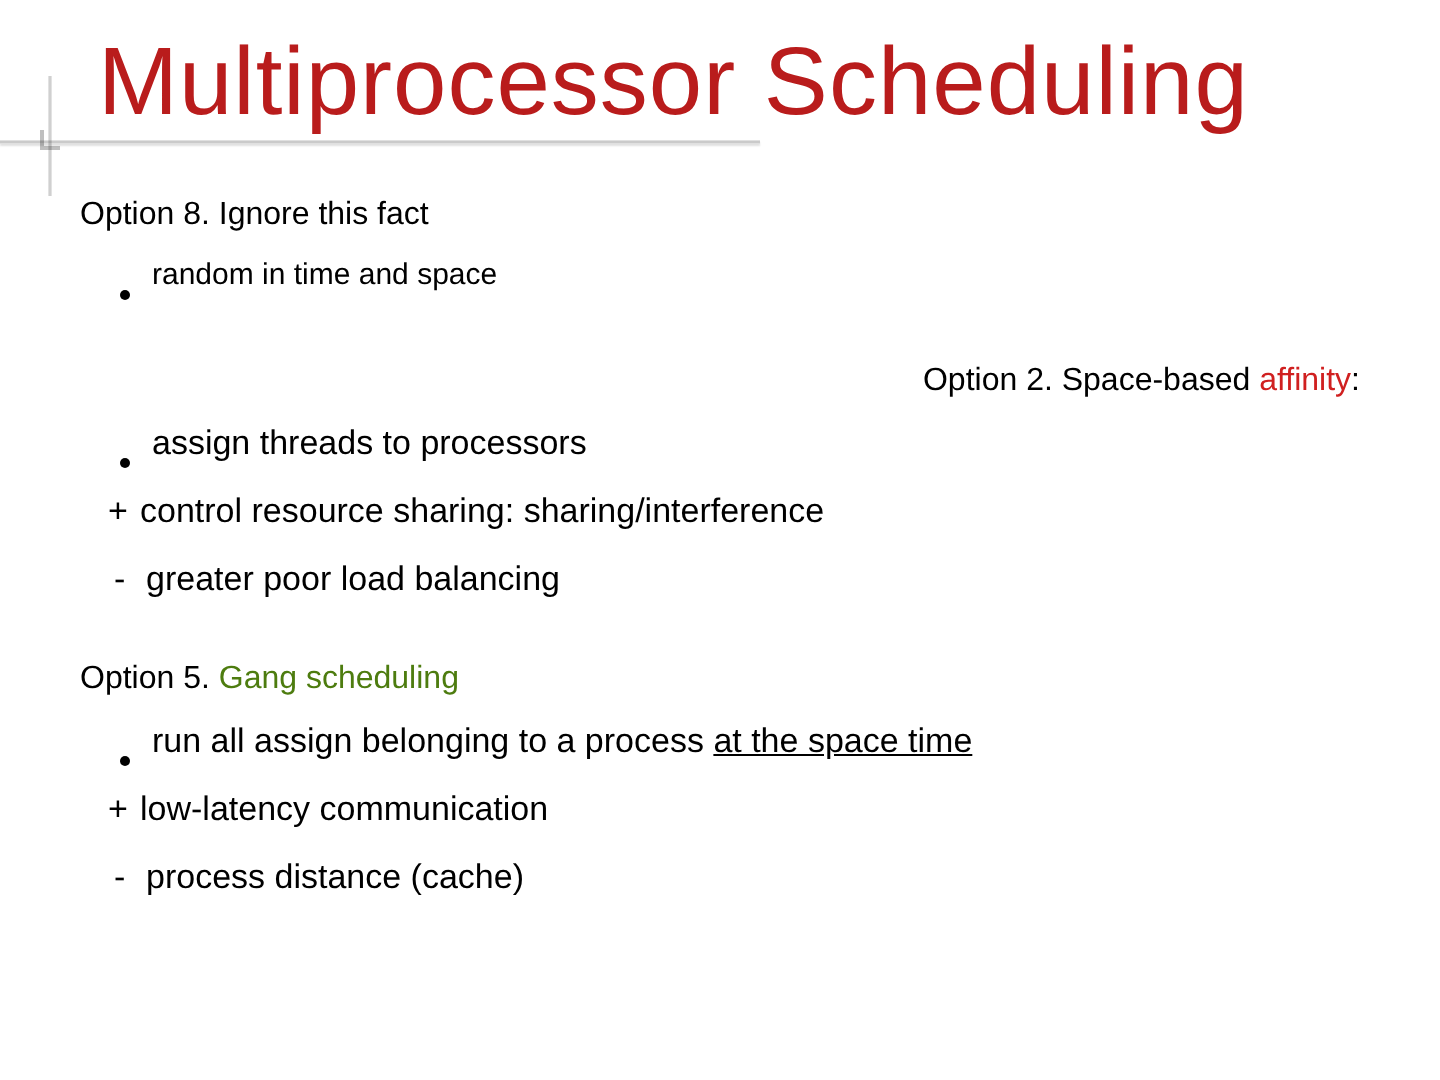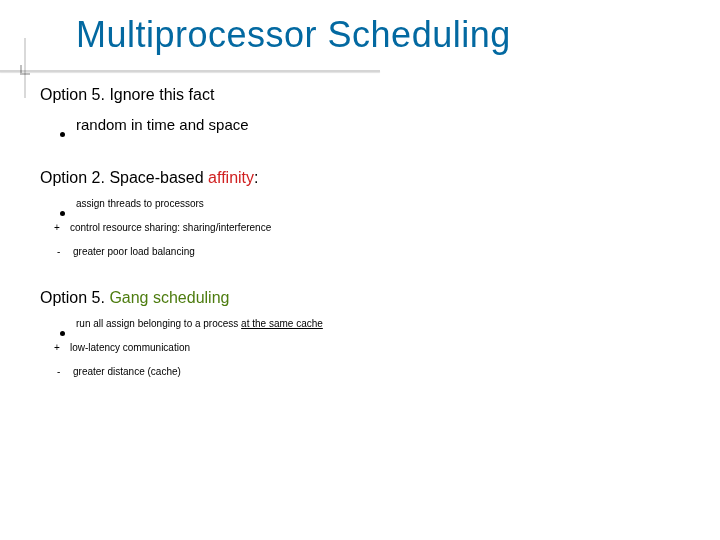--- a/index.html
+++ b/index.html
@@ -11,24 +11,24 @@
       position: relative;
       overflow: hidden;
     }
     .slide {
       width: 100%;
       height: 100%;
       padding: 14px 40px 20px 40px;
       position: relative;
     }
     .title {
-      font-size: 36px;
-      color: #0369a1;
+      font-size: 48px;
+      color: #b91c1c;
       font-weight: normal;
-      margin-left: 36px;
+      margin-left: 9px;
       margin-bottom: 6px;
       letter-spacing: 0.5px;
     }
     .hr-line {
       position: absolute;
       left: 0;
       top: 70px;
       width: 380px;
       height: 2px;
       background: linear-gradient(to bottom, rgba(0,0,0,0.08), rgba(0,0,0,0.25), rgba(0,0,0,0.08));
@@ -94,42 +94,42 @@
       background: #000;
       border-radius: 50%;
     }
     .sub-list .text {
       flex: 1;
       line-height: 1.4;
     }
     .underline { text-decoration: underline; }
     .first-block { margin-top: 30px; }
     .smaller .row .text,
-    .smaller .row .marker { font-size: 10px; }
+    .smaller .row .marker { font-size: 17px; }
   </style>
 </head>
 <body>
 
 <div class="slide">
   <div class="vline"></div>
   <div class="tick"></div>
   <h1 class="title">Multiprocessor Scheduling</h1>
   <div class="hr-line"></div>
 
   <div class="content">
 
-    <div class="option-heading first-block">Option 5. Ignore this fact</div>
+    <div class="option-heading first-block">Option 8. Ignore this fact</div>
     <div class="sub-list">
       <div class="row">
         <span class="dot"></span>
         <span class="text">random in time and space</span>
       </div>
     </div>
 
-    <div class="option-heading" style="margin-top:34px;">
+    <div class="option-heading" style="margin-top:34px;text-align:right;">
       <span>Option 2. Space-based </span><span class="highlight-red">affinity</span><span>:</span>
     </div>
     <div class="sub-list smaller">
       <div class="row">
         <span class="dot"></span>
         <span class="text">assign threads to processors</span>
       </div>
       <div class="row" style="margin-left:-6px;">
         <span class="marker">+</span>
         <span class="text">control resource sharing: sharing/interference</span>
@@ -140,27 +140,27 @@
       </div>
     </div>
 
     <div class="option-heading" style="margin-top:30px;">
       <span>Option 5. </span><span class="highlight-blue">Gang scheduling</span>
     </div>
     <div class="sub-list smaller">
       <div class="row">
         <span class="dot"></span>
         <span class="text">
-          <span>run all assign belonging to a process </span><span class="underline">at the same cache</span>
+          <span>run all assign belonging to a process </span><span class="underline">at the space time</span>
         </span>
       </div>
       <div class="row" style="margin-left:-6px;">
         <span class="marker">+</span>
         <span class="text">low-latency communication</span>
       </div>
       <div class="row" style="margin-left:-3px;">
         <span class="marker">-</span>
-        <span class="text">greater distance (cache)</span>
+        <span class="text">process distance (cache)</span>
       </div>
     </div>
 
   </div>
 </div>
 
 </body></html>

